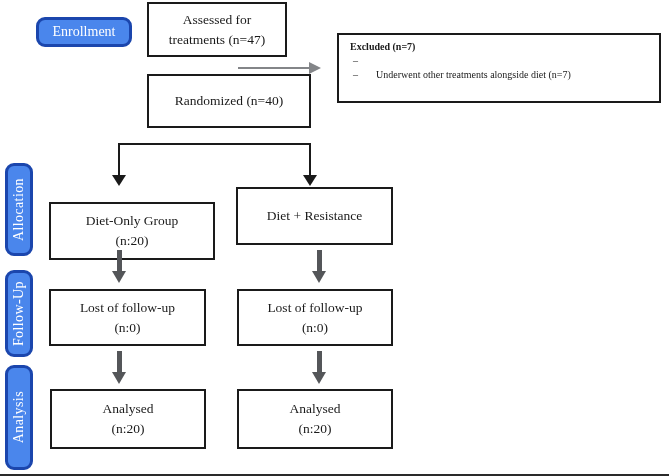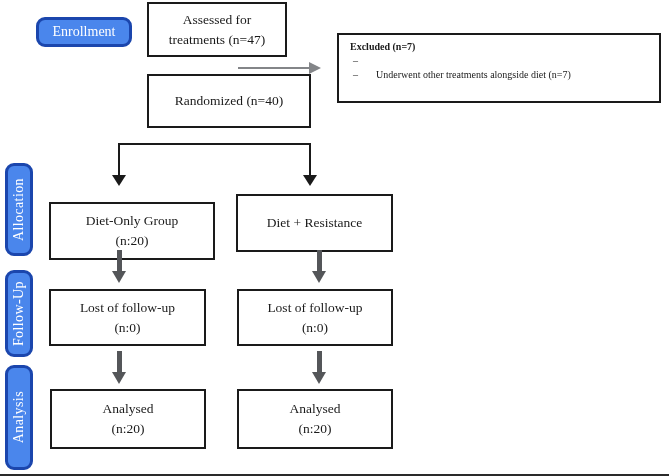--- a/index.html
+++ b/index.html
@@ -79,21 +79,21 @@
   <div class="stem" style="left:118px; top:143px; width:193px; height:2px;"></div>
   <div class="stem" style="left:118px; top:143px; width:2px; height:33px;"></div>
   <div class="tri tri-down-thin" style="left:112px; top:175px;"></div>
   <div class="stem" style="left:309px; top:143px; width:2px; height:33px;"></div>
   <div class="tri tri-down-thin" style="left:303px; top:175px;"></div>
 
   <div class="box" style="left:49px; top:187px; width:166px; height:58px;margin-top:15px;">
     <div>Diet-Only Group</div>
     <div><b>(n:20)</b></div>
   </div>
-  <div class="box" style="left:236px; top:187px; width:157px; height:58px;margin-top:7px;">
+  <div class="box" style="left:236px; top:187px; width:157px; height:58px;">
     <div>Diet + Resistance</div>
   </div>
 
   <div class="stem stem-gray" style="left:117px; top:250px; width:5px; height:22px;"></div>
   <div class="tri tri-down-thick" style="left:112px; top:271px;"></div>
   <div class="stem stem-gray" style="left:317px; top:250px; width:5px; height:22px;"></div>
   <div class="tri tri-down-thick" style="left:312px; top:271px;"></div>
 
   <div class="box" style="left:49px; top:289px; width:157px; height:57px;">
     <div>Lost of follow-up</div>

